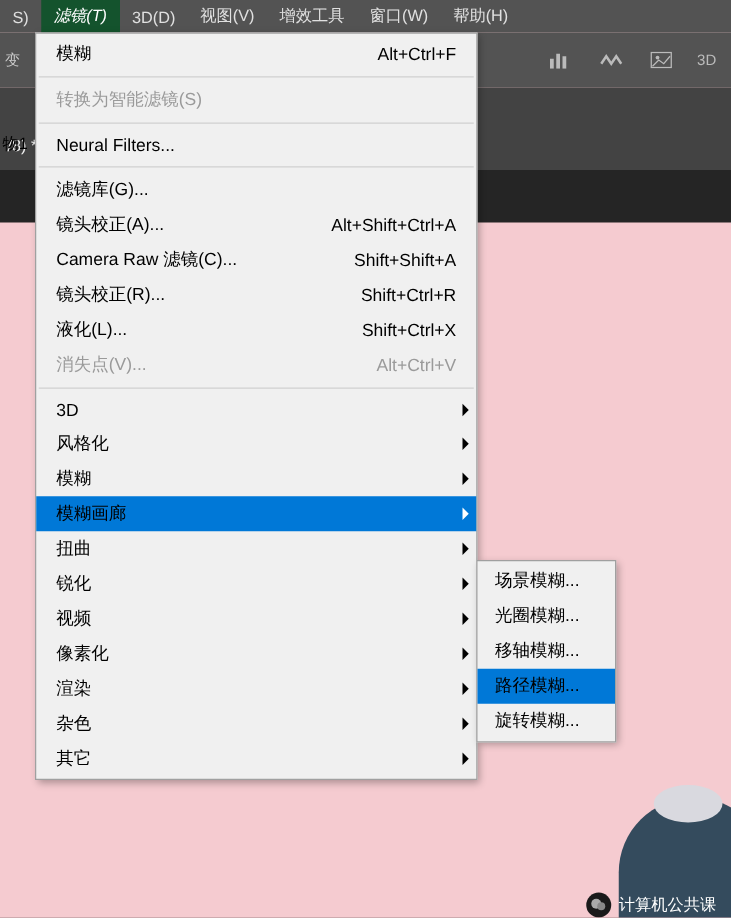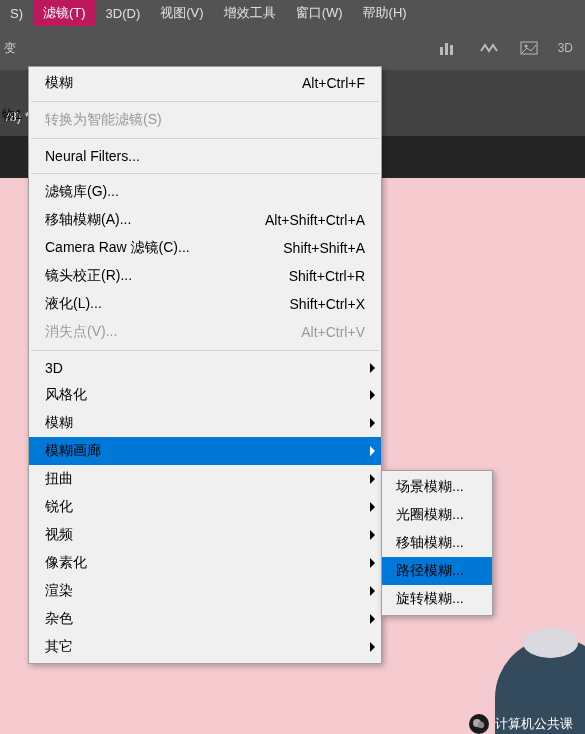--- a/index.html
+++ b/index.html
@@ -22,22 +22,23 @@
       padding-left: 0;
       color: #e0e0e0;
       z-index: 1;
     }
     .menubar-item {
       padding: 4px 10px;
       cursor: pointer;
       font-size: 13px;
     }
     .menubar-item.active {
-      background: #be185d;
+      background: #14532d;
       color: #fff;
+      font-style: italic;
     }
     .toolbar {
       position: absolute;
       top: 26px; left: 0; right: 0;
       height: 44px;
       background: #535353;
       display: flex;
       align-items: center;
       color: #ccc;
       font-size: 12px;
@@ -119,21 +120,20 @@
     .menu {
       position: absolute;
       top: 26px;
       left: 28px;
       width: 354px;
       background: #f0f0f0;
       border: 1px solid #a0a0a0;
       box-shadow: 2px 2px 6px rgba(0,0,0,0.3);
       z-index: 100;
       padding: 2px 0;
-      margin-top: 40px;
     }
     .menu-row {
       display: flex;
       align-items: center;
       justify-content: space-between;
       padding: 5px 16px;
       font-size: 14px;
       color: #000;
       cursor: pointer;
       position: relative;
@@ -159,21 +159,20 @@
     .submenu {
       position: absolute;
       top: 448px;
       left: 381px;
       width: 112px;
       background: #f0f0f0;
       border: 1px solid #a0a0a0;
       box-shadow: 2px 2px 6px rgba(0,0,0,0.3);
       z-index: 101;
       padding: 2px 0;
-      margin-top: 22px;
     }
     .submenu .menu-row { padding: 5px 14px; font-size: 14px; }
     .watermark {
       position: absolute;
       bottom: 0; right: 12px;
       display: flex;
       align-items: center;
       gap: 6px;
       color: #fff;
       font-size: 13px;
@@ -256,21 +255,21 @@
   <hr class="menu-sep">
   <div class="menu-row">
     <span>Neural Filters...</span>
   </div>
   <hr class="menu-sep">
   <div class="menu-row">
     <span>滤镜库(G)...</span>
     <span class="shortcut"></span>
   </div>
   <div class="menu-row">
-    <span>移轴模糊(A)...</span>
+    <span>镜头校正(A)...</span>
     <span class="shortcut">Alt+Shift+Ctrl+A</span>
   </div>
   <div class="menu-row">
     <span>Camera Raw 滤镜(C)...</span>
     <span class="shortcut">Shift+Shift+A</span>
   </div>
   <div class="menu-row">
     <span>镜头校正(R)...</span>
     <span class="shortcut">Shift+Ctrl+R</span>
   </div>

